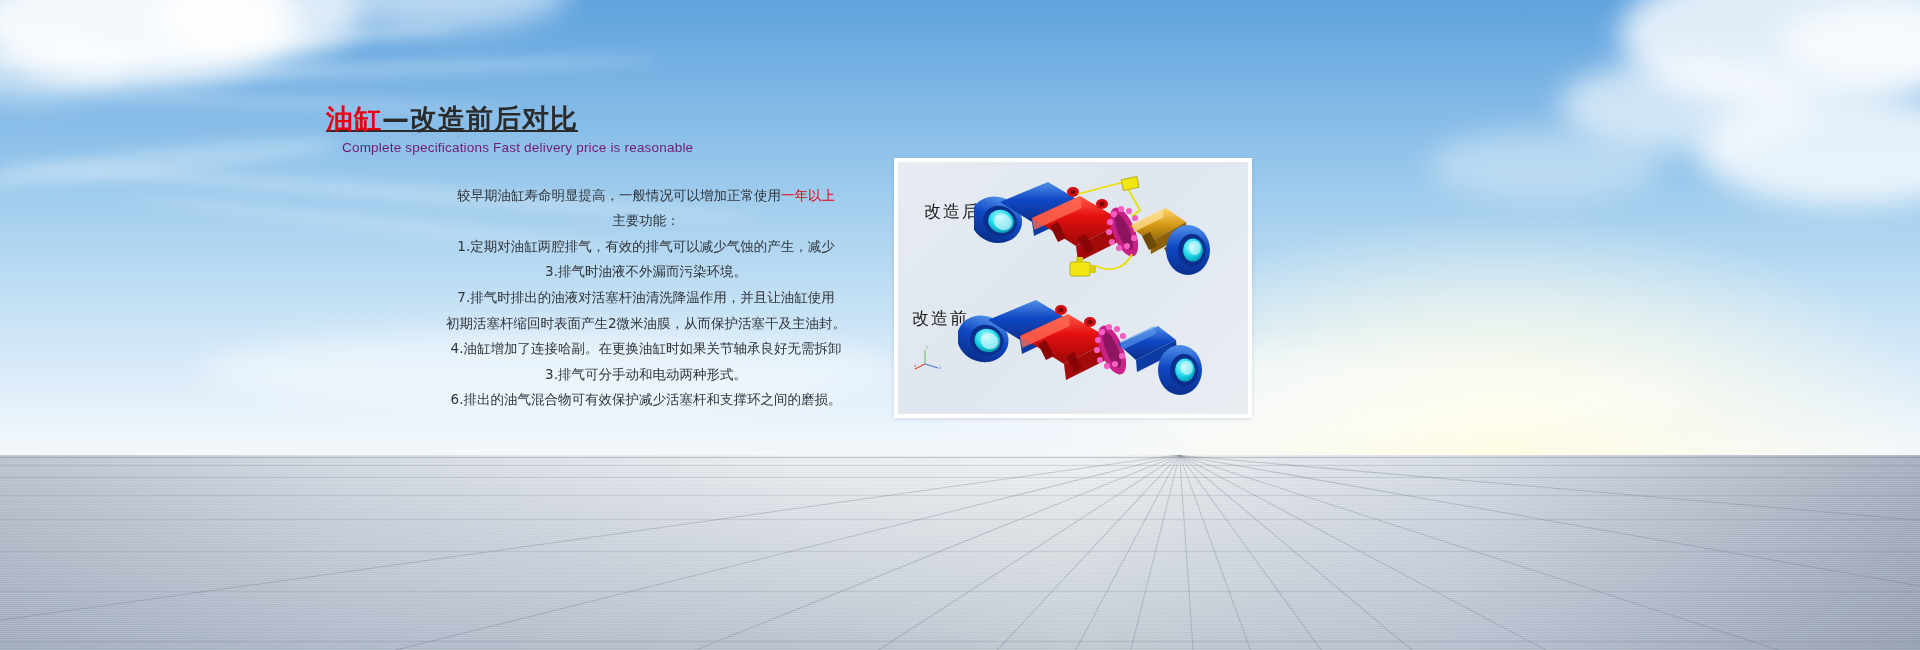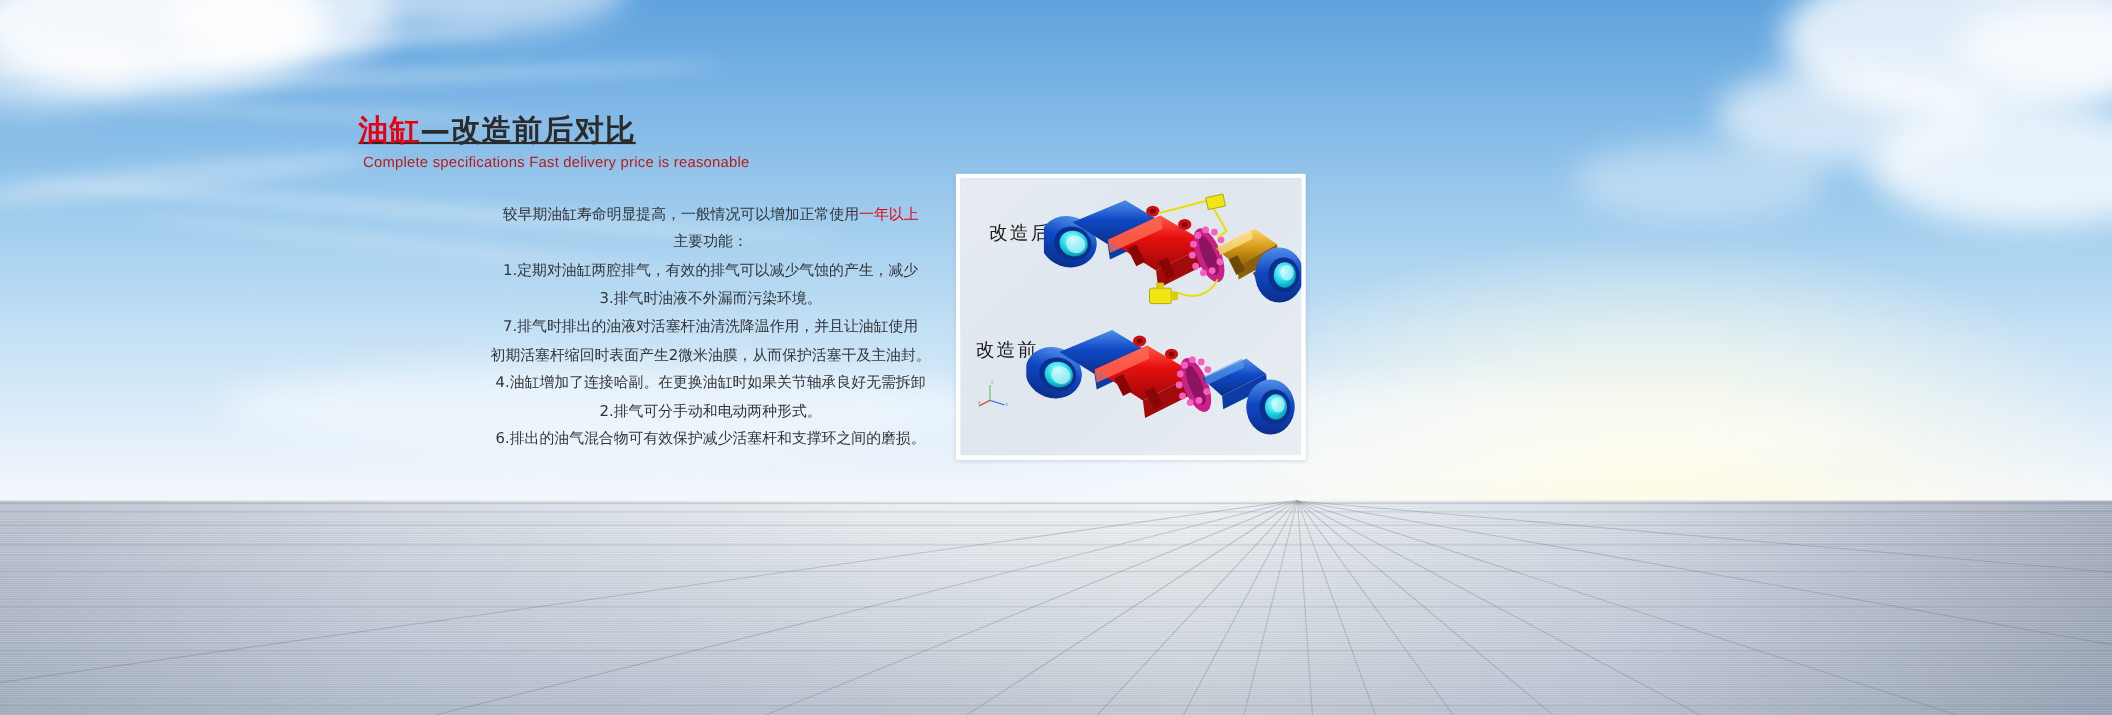--- a/index.html
+++ b/index.html
@@ -71,32 +71,32 @@
 
   
   .copy { position:absolute; left:326px; top:104px; width:640px; }
   .title {
     font-family:"DejaVu Sans","Liberation Sans",sans-serif;
     font-size:27px; font-weight:bold; letter-spacing:1px;
     color:#2b2b2b; line-height:1.1; margin:0 0 6px 0; white-space:nowrap;text-decoration:underline;
   }
   .title .red { color:#e60012; }
   .subtitle {
-    font-size:13.5px; color:#b91c1c; letter-spacing:.2px;
-    margin:0 0 28px 4px; white-space:nowrap;
+    font-size:13.5px; color:#701a75; letter-spacing:.2px;
+    margin:0 0 28px 16px; white-space:nowrap;
     font-family:"Liberation Sans","DejaVu Sans",sans-serif;
   }
   .body-lines { font-size:13.5px; color:#30353a; line-height:25.6px;
     font-family:"DejaVu Sans","Liberation Sans",sans-serif;text-align:center; }
   .body-lines .ln { white-space:nowrap; }
   .body-lines .red { color:#e60012; }
 
   
   .panel {
-    position:absolute; left:869px; top:158px; width:318px; height:260px;
+    position:absolute; left:894px; top:158px; width:358px; height:260px;
     background:linear-gradient(135deg,#e7ecf2 0%,#dfe6ee 45%,#e9eef3 100%);
     border:4px solid #ffffff;
     box-sizing:border-box;
     box-shadow:0 1px 4px rgba(60,80,110,.18);
     overflow:hidden;
   }
   .panel-label {
     position:absolute; font-family:"DejaVu Serif","Liberation Serif",serif;
     font-size:17px; color:#1c1c1c; letter-spacing:2px; white-space:nowrap;
   }
@@ -173,21 +173,21 @@
     <h1 class="title"><span class="red">油缸</span><span>—改造前后对比</span></h1>
     <div class="subtitle">Complete specifications Fast delivery price is reasonable</div>
     <div class="body-lines" id="body-lines">
         <div class="ln"><span>较早期油缸寿命明显提高，一般情况可以增加正常使用</span><span class="red">一年以上</span></div>
         <div class="ln"><span>主要功能：</span></div>
         <div class="ln"><span>1.定期对油缸两腔排气，有效的排气可以减少气蚀的产生，减少</span></div>
         <div class="ln"><span>3.排气时油液不外漏而污染环境。</span></div>
         <div class="ln"><span>7.排气时排出的油液对活塞杆油清洗降温作用，并且让油缸使用</span></div>
         <div class="ln"><span>初期活塞杆缩回时表面产生2微米油膜，从而保护活塞干及主油封。</span></div>
         <div class="ln"><span>4.油缸增加了连接哈副。在更换油缸时如果关节轴承良好无需拆卸</span></div>
-        <div class="ln"><span>2.排气可分手动和电动两种形式。</span></div>
+        <div class="ln"><span>3.排气可分手动和电动两种形式。</span></div>
         <div class="ln"><span>6.排出的油气混合物可有效保护减少活塞杆和支撑环之间的磨损。</span></div>
       </div>
   </div>
 
   <div class="panel">
 
     <div class="panel-label lbl-after">改造后</div>
     <div class="panel-label lbl-before">改造前</div>
 
     <svg class="triad" viewBox="0 0 34 30">

